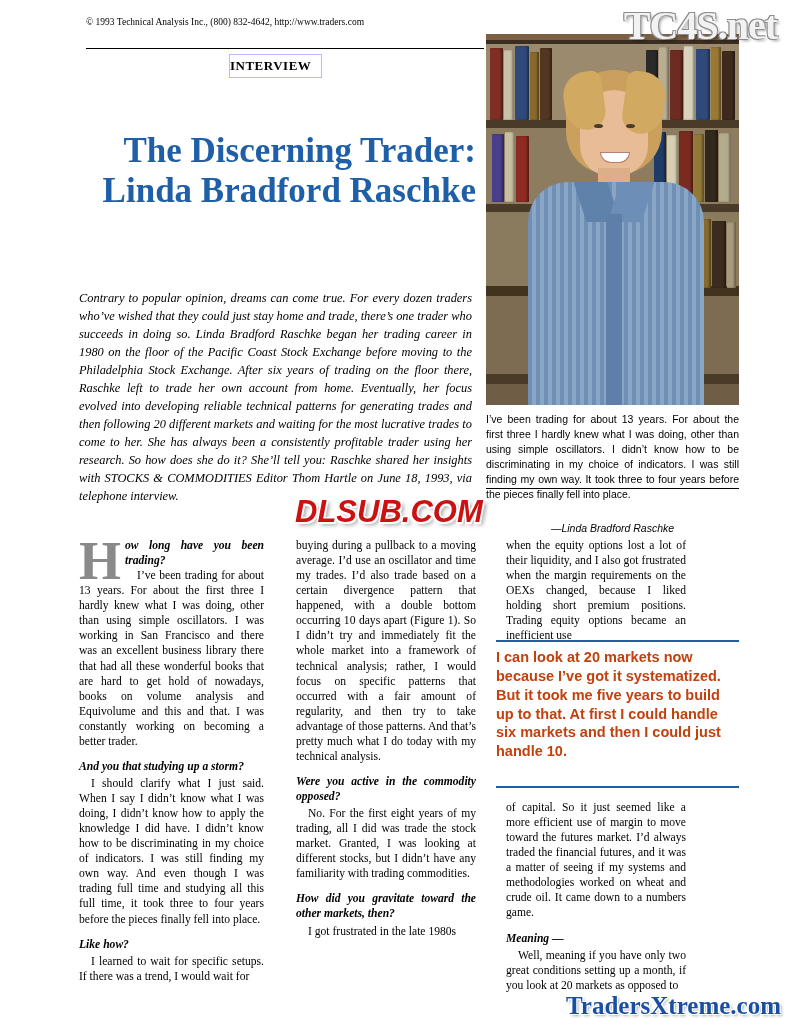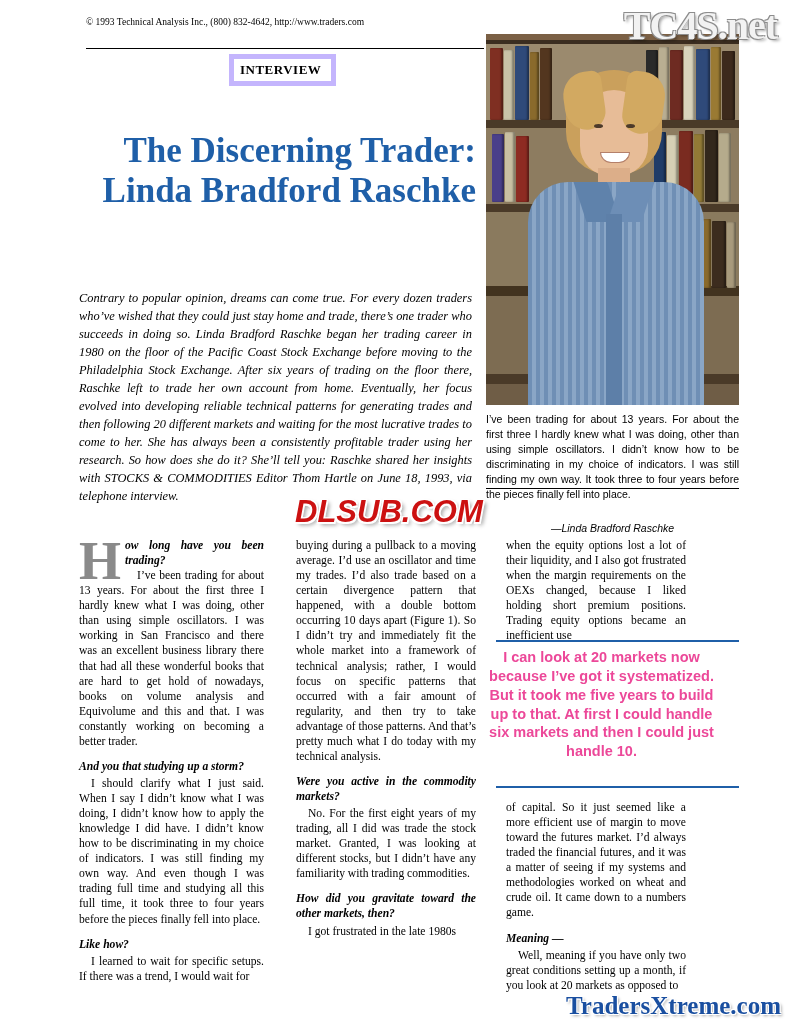--- a/index.html
+++ b/index.html
@@ -53,22 +53,22 @@
     top: 48px;
     width: 398px;
     height: 1px;
     background: #000;
   }
 
   .interview-box {
     position: absolute;
     left: 229px;
     top: 54px;
-    border: 5px solid #c4b5fd;
-    padding: 3px 10px 3px 6px;
+    border: 1px solid #c4b5fd;
+    padding: 3px 10px 3px 0;
     font-family: "Liberation Serif", serif;
     font-weight: bold;
     font-size: 13px;
     letter-spacing: 0.5px;
     background: #fff;
   }
 
   
   .wm-tc4s {
     position: absolute;
@@ -331,29 +331,28 @@
     font-weight: bold;
     font-size: 54px;
     line-height: 38px;
     padding: 4px 4px 0 0;
     color: #8a8a8a;
   }
 
   
   .pullquote {
     position: absolute;
-    left: 480px;
+    left: 496px;
     top: 648px;
     width: 243px;
     font-family: "Liberation Sans", sans-serif;
     font-weight: bold;
     font-size: 14.5px;
     line-height: 1.30;
-    color: #ec4899;
-    text-align: center;
+    color: #c2410c;
   }
   .pq-rule-top {
     position: absolute;
     left: 496px;
     top: 640px;
     width: 243px;
     height: 2px;
     background: #1f5fa8;
   }
   .pq-rule-bot {
@@ -455,21 +454,21 @@
     <p class="noind"><span class="dropcap">H</span><b><i>ow long have you been trading?</i></b></p>
     <p>I’ve been trading for about 13 years. For about the first three I hardly knew what I was doing, other than using simple oscillators. I was working in San Francisco and there was an excellent business library there that had all these wonderful books that are hard to get hold of nowadays, books on volume analysis and Equivolume and this and that. I was constantly working on becoming a better trader.</p>
     <p class="q">And you that studying up a storm?</p>
     <p>I should clarify what I just said. When I say I didn’t know what I was doing, I didn’t know how to apply the knowledge I did have. I didn’t know how to be discriminating in my choice of indicators. I was still finding my own way. And even though I was trading full time and studying all this full time, it took three to four years before the pieces finally fell into place.</p>
     <p class="q">Like how?</p>
     <p>I learned to wait for specific setups. If there was a trend, I would wait for</p>
   </div>
 
   <div class="col col2">
     <p class="noind">buying during a pullback to a moving average. I’d use an oscillator and time my trades. I’d also trade based on a certain divergence pattern that happened, with a double bottom occurring 10 days apart (Figure 1). So I didn’t try and immediately fit the whole market into a framework of technical analysis; rather, I would focus on specific patterns that occurred with a fair amount of regularity, and then try to take advantage of those patterns. And that’s pretty much what I do today with my technical analysis.</p>
-    <p class="q">Were you active in the commodity markets?</p>
+    <p class="q">Were you active in the commodity opposed?</p>
     <p>No. For the first eight years of my trading, all I did was trade the stock market. Granted, I was looking at different stocks, but I didn’t have any familiarity with trading commodities.</p>
     <p class="q">How did you gravitate toward the other markets, then?</p>
     <p>I got frustrated in the late 1980s</p>
   </div>
 
   <div class="col col3">
     <p class="noind">when the equity options lost a lot of their liquidity, and I also got frustrated when the margin requirements on the OEXs changed, because I liked holding short premium positions. Trading equity options became an inefficient use</p>
   </div>
 
   <div class="pq-rule-top"></div>

